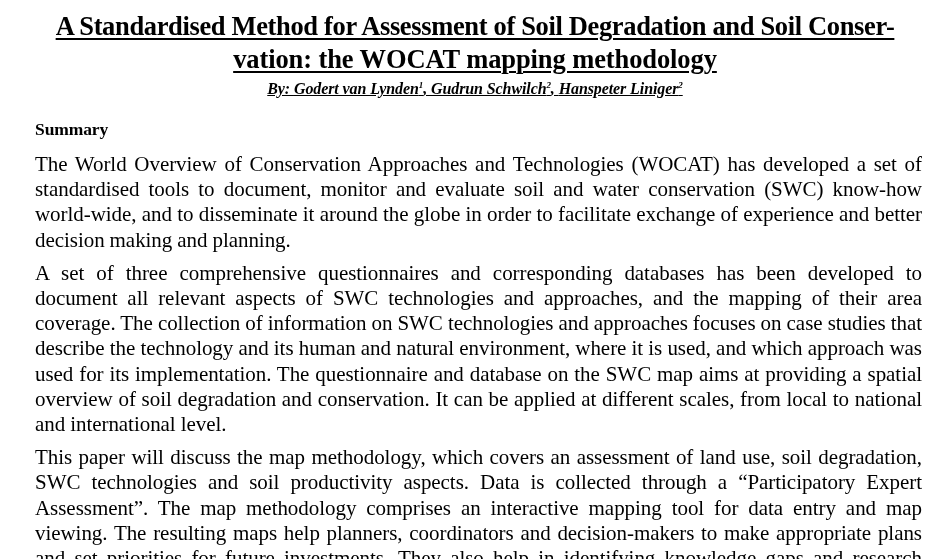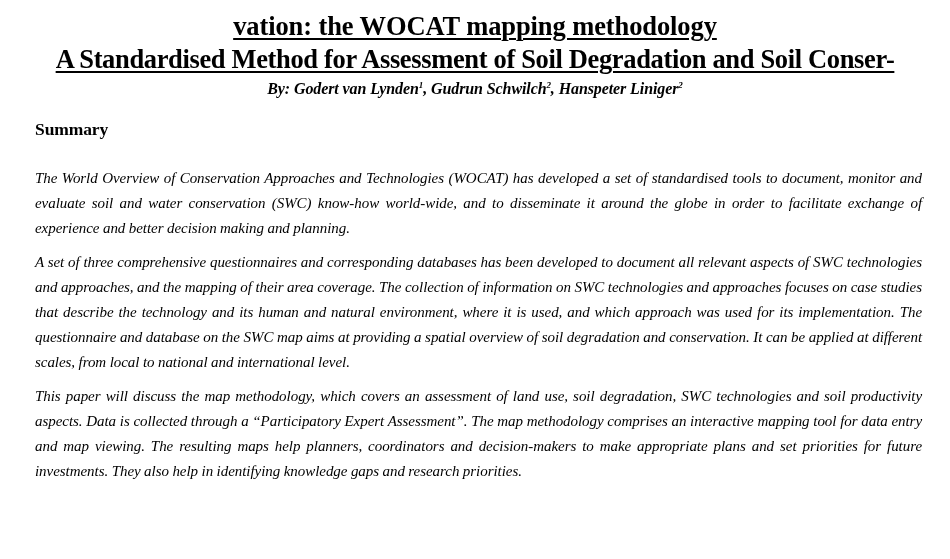--- a/index.html
+++ b/index.html
@@ -49,67 +49,67 @@
 
   
   .byline {
     text-align: center;
     font-style: italic;
     font-weight: bold;
     font-size: 16px;
     line-height: 19px;
     margin-top: 3px;
     letter-spacing: -0.1px;
+    text-decoration: underline;
   }
   .byline sup {
     font-size: 9px;
     vertical-align: super;
     line-height: 0;
     font-style: italic;
     font-weight: bold;
   }
 
   
   .content {
     margin-left: 35px;
     margin-right: 28px;
     margin-top: 21px;
   }
   .section-heading {
     font-size: 17.5px;
     font-weight: bold;
     font-style: normal;
-    margin: 0 0 26px 0;
+    margin: 0 0 12px 0;
     letter-spacing: -0.1px;
   }
 
   
   .para {
-    font-style: italic;
-    font-size: 15px;
+    font-size: 21px;
     line-height: 25.2px;
     text-align: justify;
     text-justify: inter-word;
     margin: 0 0 8px 0;
     letter-spacing: -0.05px;
     word-spacing: -0.2px;
   }
   .para:last-child {
     margin-bottom: 9px;
   }
 </style>
 </head>
 <body>
 
 <div class="page">
 
   <div class="title-block">
     <h1 class="doc-title">
+      <span class="tline l1">A Standardised Method for Assessment of Soil Degradation and Soil Conser-</span>
       <span class="tline l2">vation: the WOCAT mapping methodology</span>
-      <span class="tline l1">A Standardised Method for Assessment of Soil Degradation and Soil Conser-</span>
     </h1>
     <div class="byline">
       <span>By: </span><span>Godert van Lynden</span><sup>1</sup><span>, </span><span>Gudrun Schwilch</span><sup>2</sup><span>, </span><span>Hanspeter Liniger</span><sup>2</sup>
     </div>
   </div>
 
   <div class="content">
     <h2 class="section-heading">Summary</h2>
     <p class="para">The World Overview of Conservation Approaches and Technologies (WOCAT) has developed a set of standardised tools to document, monitor and evaluate soil and water conservation (SWC) know-how world-wide, and to disseminate it around the globe in order to facilitate exchange of experience and better decision making and planning.</p>
     <p class="para">A set of three comprehensive questionnaires and corresponding databases has been developed to document all relevant aspects of SWC technologies and approaches, and the mapping of their area coverage. The collection of information on SWC technologies and approaches focuses on case studies that describe the technology and its human and natural environment, where it is used, and which approach was used for its implementation. The questionnaire and database on the SWC map aims at providing a spatial overview of soil degradation and conservation. It can be applied at different scales, from local to national and international level.</p>

